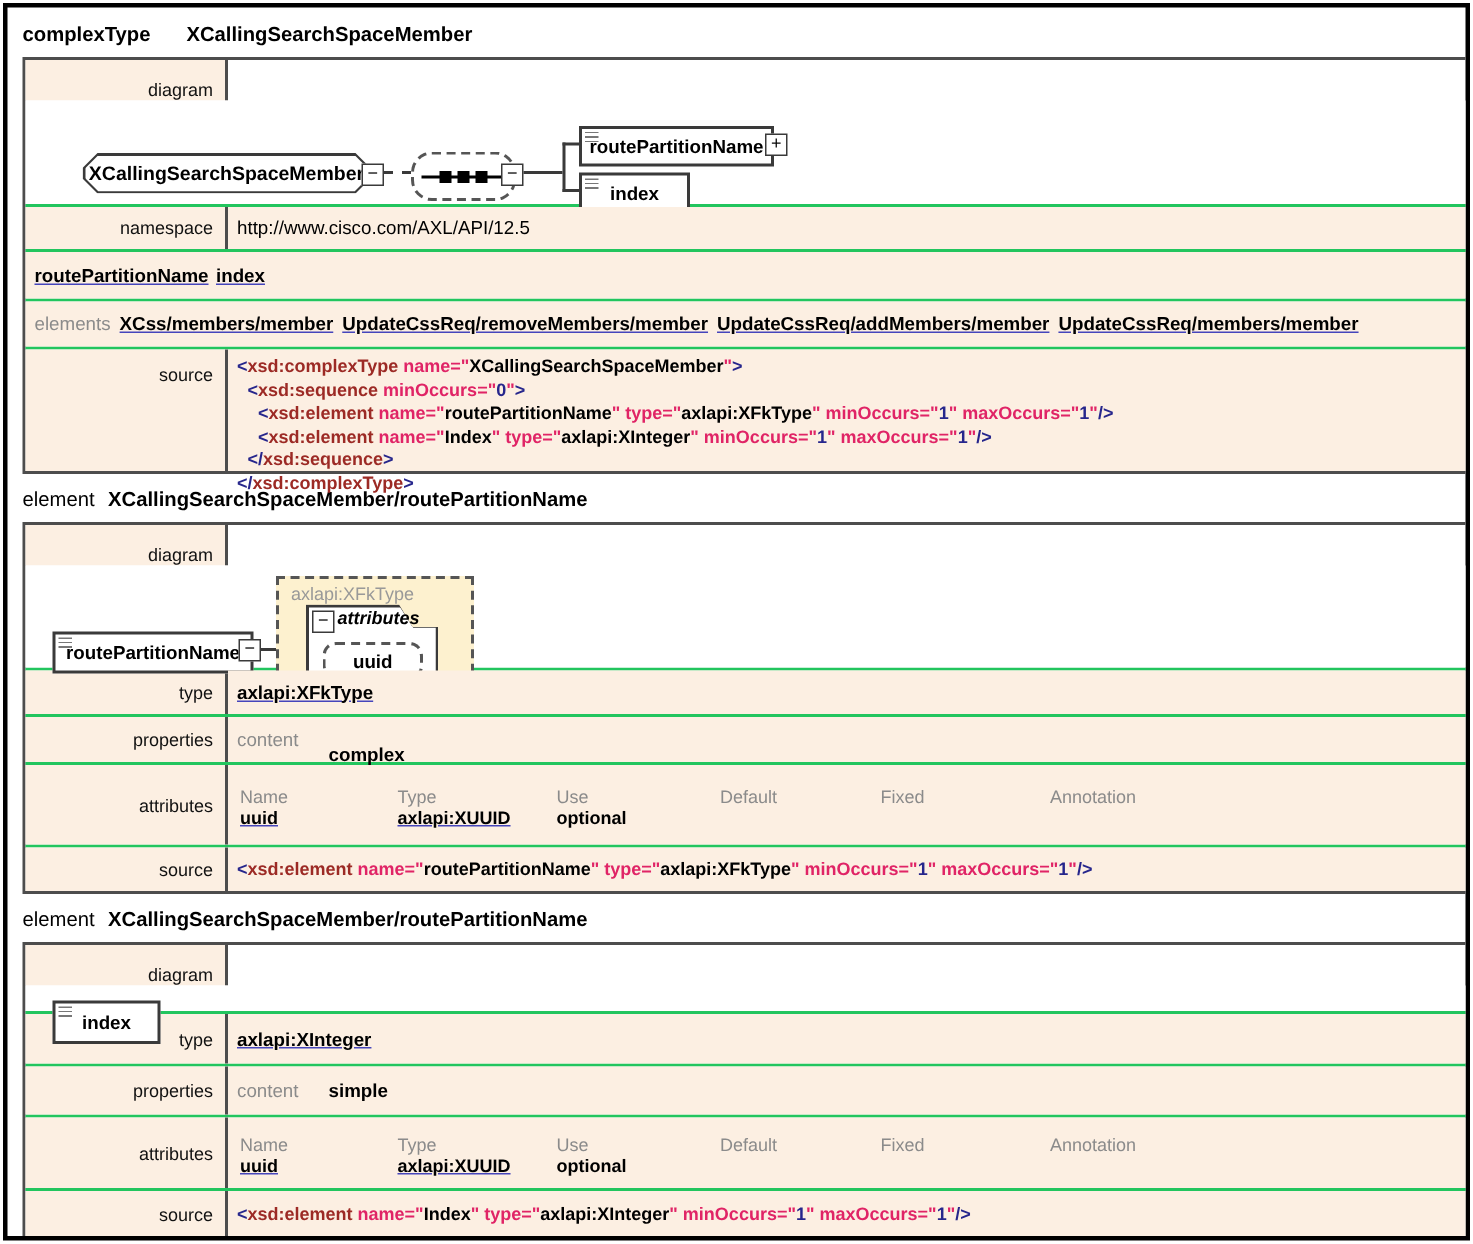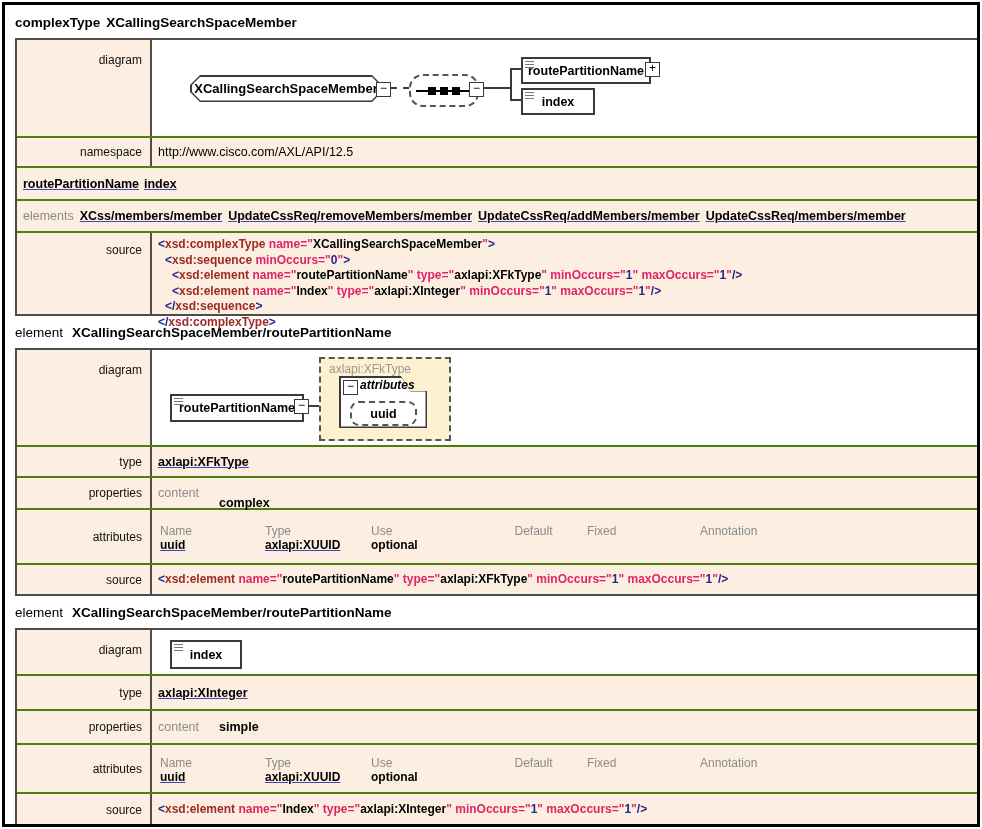--- a/index.html
+++ b/index.html
@@ -2,26 +2,26 @@
 <html><head>
 <meta charset="utf-8">
 <style>
   html,body{margin:0;padding:0;background:#fff;}
   body{width:982px;height:829px;position:relative;font-family:"Liberation Sans",sans-serif;color:#000;}
   .frame{position:absolute;inset:2px;border:3px solid #000;overflow:hidden;background:#fff;}
   .content{padding:4px 0 0 5px;}
 
   .sec-title{margin:6px 0 5px 5px;font-size:13.5px;height:18px;}
   .sec-title .kw{font-weight:normal;margin-right:9px;}
-  .sec-title.kwb .kw{font-weight:bold;margin-right:6px;}
+  .sec-title.kwb .kw{font-weight:bold;margin-right:24px;}
   .sec-title .nm{font-weight:bold;}
 
   .sec-table{width:961px;margin-left:5px;border:2px solid #4d4d4d;margin-bottom:9px;}
-  .row{display:flex;border-top:2px solid #4d7c0f;align-items:stretch;}
-  .row:first-child{border-top:none;}
+  .row{display:flex;border-top:2px solid #22c55e;align-items:stretch;}
+  .row:first-child{border-top:none;flex-direction:column;}
   .cl{width:125px;flex:none;background:#fcefe2;border-right:2px solid #4d4d4d;
       display:flex;justify-content:flex-end;align-items:center;
       padding-right:8px;font-size:12px;color:#111;}
   .cl.lt{align-items:flex-start;padding-top:13px;}
   .cv{flex:1;background:#fcefe2;position:relative;display:flex;align-items:center;
       padding:4px 6px;font-size:12.5px;min-width:0;}
   .cv.white{background:#fff;display:block;padding:0;}
   .cv.topal{align-items:flex-start;}
 
   a.lnk{color:#000;font-weight:bold;text-decoration:underline;text-decoration-color:#4545bb;cursor:pointer;}
@@ -29,21 +29,21 @@
 
   
   .code{font-size:12px;font-weight:bold;line-height:15.5px;white-space:pre;width:100%;}
   .tk-p{color:#26268c;} .tk-t{color:#9c2a25;} .tk-a{color:#e02466;} .tk-v{color:#000;} .tk-n{color:#26268c;}
 
   
   .attr-tbl{width:100%;font-size:12px;padding:6px 0 4px 2px;}
   .attr-hd,.attr-rw{display:flex;}
   .attr-hd > div{color:#8b8b8b;}
   .attr-rw > div{font-weight:bold;}
-  .ac0{width:105px;} .ac1{width:106px;} .ac2{width:109px;} .ac3{width:107px;text-align:center;} .ac4{width:113px;} .ac5{flex:1;}
+  .ac0{width:105px;} .ac1{width:106px;} .ac2{width:109px;} .ac3{width:107px;} .ac4{width:113px;} .ac5{flex:1;}
 
   
   .dg{position:relative;width:100%;height:100%;}
   .oct{position:absolute;background:#3a3a3a;
        clip-path:polygon(10px 0,calc(100% - 10px) 0,100% 10px,100% calc(100% - 10px),calc(100% - 10px) 100%,10px 100%,0 calc(100% - 10px),0 10px);}
   .oct-in{position:absolute;inset:1.5px;background:#fff;display:flex;align-items:center;justify-content:center;
        font-weight:bold;font-size:13px;
        clip-path:polygon(9px 0,calc(100% - 9px) 0,100% 9px,100% calc(100% - 9px),calc(100% - 9px) 100%,9px 100%,0 calc(100% - 9px),0 9px);}
   .ebox{position:absolute;border:2px solid #3a3a3a;background:#fff;display:flex;align-items:center;justify-content:center;
        font-weight:bold;font-size:12.5px;}

